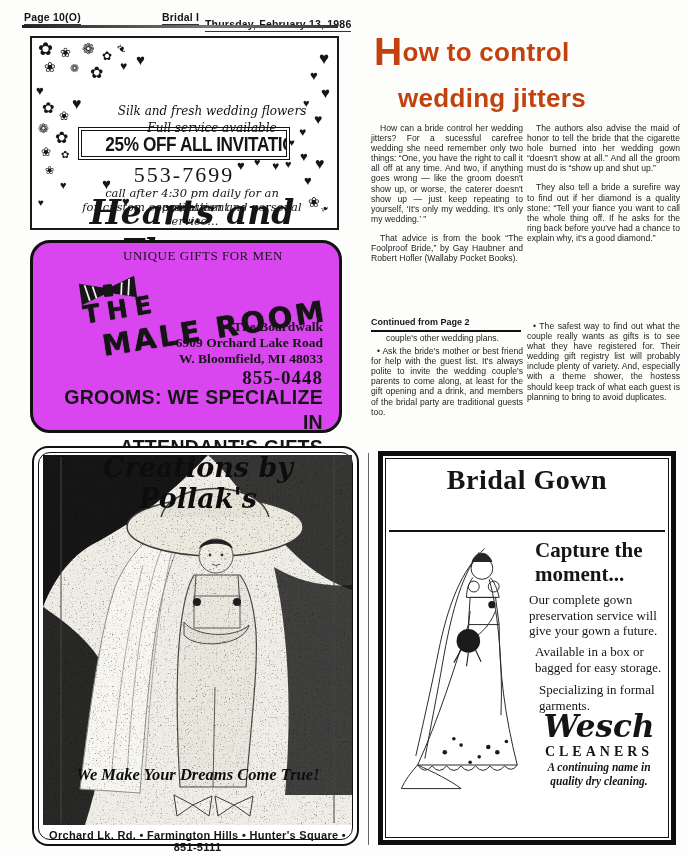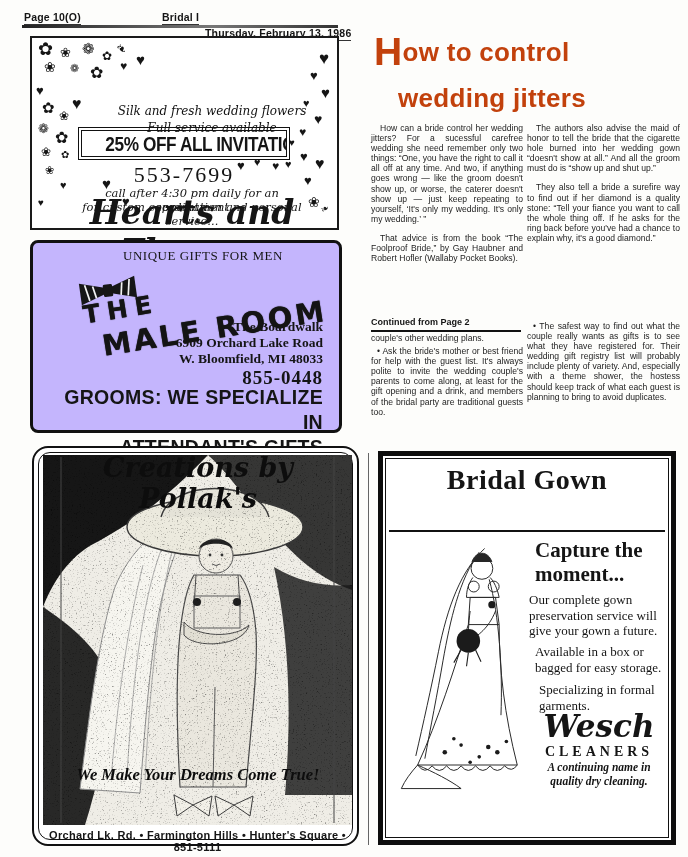--- a/index.html
+++ b/index.html
@@ -29,21 +29,21 @@
   .hf-script { font-size:12px; line-height:15px; color:#111; text-align:center;margin-top:28px; }
   .offer-box { border:4px double #111; text-align:center; overflow:hidden; white-space:nowrap; }
   .offer-text { display:inline-block; font-size:21px; font-weight:bold; letter-spacing:-.5px;
                 transform:scaleX(.82); transform-origin:center; font-family:"Liberation Sans",sans-serif; }
   .hf-phone { font-family:"Liberation Serif",serif; font-size:22px; letter-spacing:2px; text-align:center; }
   .hf-call { font-size:11.5px; line-height:14px; text-align:center; }
   .hf-name { font-size:33px; text-align:center; font-weight:bold; }
   .decor { position:absolute; line-height:1; color:#151515; }
 
   
-  .mr-box { border:3px solid #111; border-radius:8px; background:#c4b5fd; }
+  .mr-box { border:3px solid #111; border-radius:20px; background:#d946ef; }
   .mr-tag { font-size:13px; letter-spacing:.5px; text-align:center; font-family:"Liberation Serif",serif; }
   .mr-logo { transform:rotate(-9deg); transform-origin:left top; color:#141414; }
   .mr-the { font-size:25px; font-weight:bold; letter-spacing:7px; font-family:"DejaVu Sans",sans-serif;
             text-shadow:0 0 1px #141414; }
   .mr-main { font-size:29px; font-weight:bold; letter-spacing:3px; font-family:"DejaVu Sans",sans-serif;
              text-shadow:0 0 1px #141414; margin-top:2px; margin-left:14px; }
   .mr-addr { text-align:right; font-family:"Liberation Serif",serif; font-size:13.5px; line-height:16px; }
   .mr-phone { font-size:19px; margin-top:3px; letter-spacing:1px; }
   .mr-foot { text-align:right; font-size:19.5px; line-height:25px; font-weight:bold; letter-spacing:.3px; }
 
@@ -74,21 +74,21 @@
   .vrule { width:1px; background:#666; }
 </style>
 </head>
 <body>
 
 <div class="page">
 
   <div class="abs" style="left:24px; top:11px;">
     <span class="folio" style="position:absolute; left:0; top:0; white-space:nowrap;">Page 10(O)</span>
     <span class="folio" style="position:absolute; left:138px; top:0; white-space:nowrap;">Bridal I</span>
-    <span class="folio" style="position:absolute; left:181px; top:16px; white-space:nowrap;">Thursday, February 13, 1986</span>
+    <span class="folio" style="position:absolute; left:181px; top:7px; white-space:nowrap;">Thursday, February 13, 1986</span>
   </div>
   <div class="abs folio-rule" style="left:22px; top:25px; width:316px;"></div>
 
   <div class="abs hf-box" style="left:30px; top:36px; width:309px; height:194px;">
     <div id="hf-decor" class="abs" style="inset:0;">
         <span class="decor" style="left: 6px; top: 2px; font-size: 18px;">✿</span>
         <span class="decor" style="left: 28px; top: 8px; font-size: 13px;">❀</span>
         <span class="decor" style="left: 50px; top: 3px; font-size: 15px;">❁</span>
         <span class="decor" style="left: 70px; top: 12px; font-size: 12px;">✿</span>
         <span class="decor" style="left: 12px; top: 22px; font-size: 14px;">❀</span>
@@ -222,21 +222,21 @@
     <p>How can a bride control her wedding jitters? For a sucessful carefree wedding she need remember only two things: “One, you have the right to call it all off at any time. And two, if anything goes wrong — like the groom doesn't show up, or worse, the caterer doesn't show up — just keep repeating to yourself, ‘It's only my wedding. It's only my wedding.’ ”</p>
     <p>That advice is from the book “The Foolproof Bride,” by Gay Haubner and Robert Hofler (Wallaby Pocket Books).</p>
   </div>
   <div class="abs bodycol" style="left:527px; top:123px; width:153px;">
     <p>The authors also advise the maid of honor to tell the bride that the cigarette hole burned into her wedding gown “doesn't show at all.” And all the groom must do is “show up and shut up.”</p>
     <p>They also tell a bride a surefire way to find out if her diamond is a quality stone: “Tell your fiance you want to call the whole thing off. If he asks for the ring back before you've had a chance to explain why, it's a good diamond.”</p>
   </div>
 
   <div class="abs continued" style="left:371px; top:317px; width:150px;">Continued from Page 2</div>
   <div class="abs bodycol" style="left:371px; top:333px; width:152px;">
-    <p style="text-indent:0;">couple's other wedding plans.</p>
+    <p style="text-indent:0;margin-left:15px;">couple's other wedding plans.</p>
     <p style="margin-top:3px; text-indent:6px;">•  Ask the bride's mother or best friend for help with the guest list. It's always polite to invite the wedding couple's parents to come along, at least for the gift opening and a drink, and members of the bridal party are traditional guests too.</p>
   </div>
   <div class="abs bodycol" style="left:527px; top:321px; width:153px;">
     <p style="text-indent:6px;">•  The safest way to find out what the couple really wants as gifts is to see what they have registered for. Their wedding gift registry list will probably include plenty of variety. And, especially with a theme shower, the hostess should keep track of what each guest is planning to bring to avoid duplicates.</p>
   </div>
 
   <div class="abs vrule" style="left:368px; top:453px; height:392px;"></div>
 
   <div class="abs ws-box" style="left:378px; top:451px; width:298px; height:394px;">
     <div class="ws-inner"></div>

